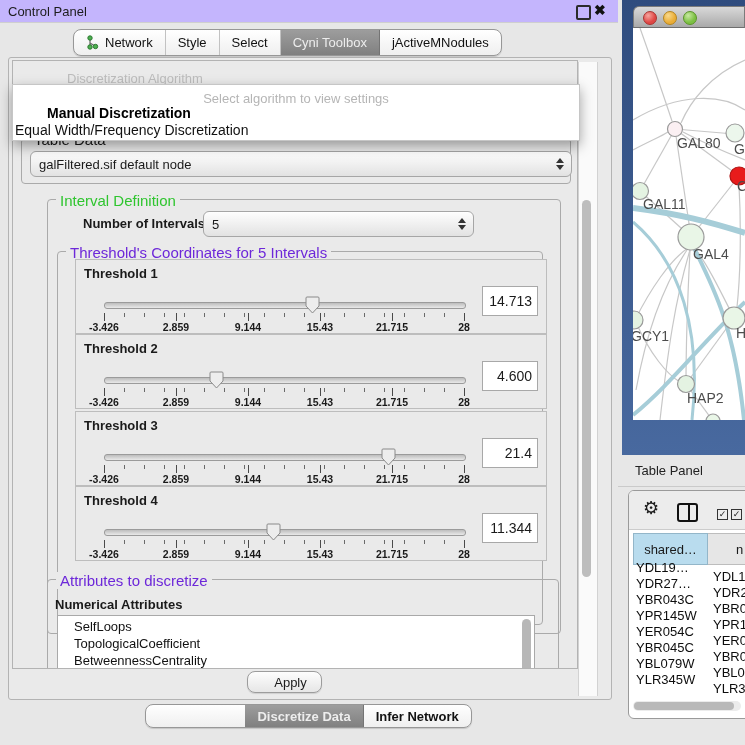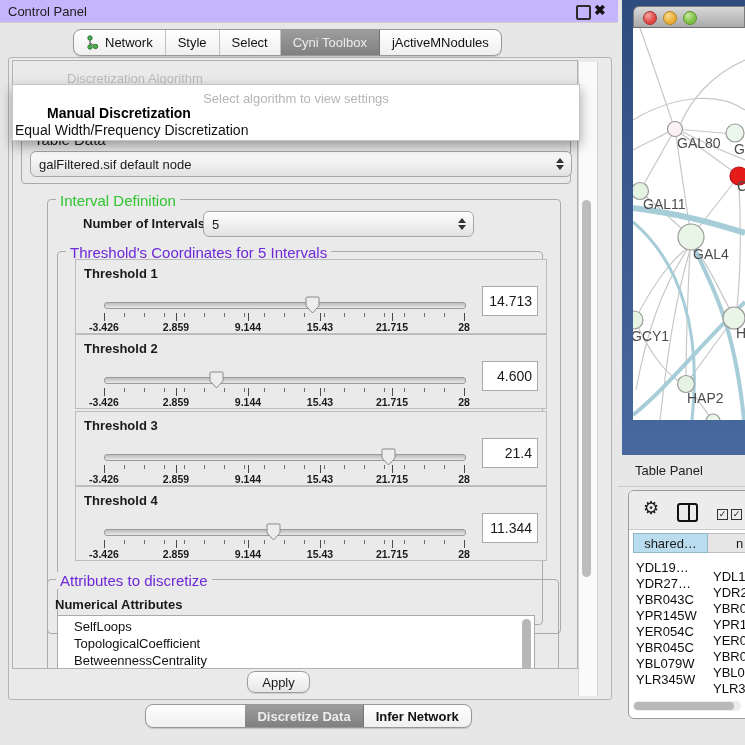--- a/index.html
+++ b/index.html
@@ -83,21 +83,21 @@
 
   #table-panel-header{left:618px;top:455px;width:127px;height:31px;background:#e7e7e7;border-bottom:1px solid #cacaca;}
   #table-panel-header span{position:absolute;left:17px;top:8px;font-size:13px;color:#222;}
   #table-widget{left:628px;top:490px;width:117px;height:227px;background:#ffffff;border:1px solid #9a9a9a;border-radius:6px 0 0 6px;overflow:hidden;}
   #table-toolbar{position:absolute;left:0;top:0;width:100%;height:38px;background:#ececec;border-bottom:1px solid #cccccc;}
   .gear{position:absolute;left:14px;top:8px;font-size:18px;color:#1c1c1c;line-height:18px;}
   .split-icon{position:absolute;left:48px;top:12px;width:17px;height:15px;border:2px solid #111;border-radius:3px;}
   .split-icon i{position:absolute;left:50%;top:0;width:2px;height:100%;background:#111;}
   .chk{position:absolute;top:18px;width:9px;height:9px;border:1.5px solid #333;font-size:9px;line-height:8px;color:#222;text-align:center;}
   .th-row{position:absolute;left:4px;top:42px;height:24px;}
-  .th-cell{position:absolute;top:0;height:20px;font-size:13px;display:flex;align-items:center;justify-content:center;box-sizing:border-box;}
+  .th-cell{position:absolute;top:0;height:32px;font-size:13px;display:flex;align-items:center;justify-content:center;box-sizing:border-box;}
   .tbl-row{position:absolute;left:4px;height:16px;font-size:13px;color:#0d0d0d;}
   .tbl-c1{position:absolute;left:3px;top:0;}
   .tbl-c2{position:absolute;left:80px;top:9px;}
   #tbl-hsb{position:absolute;left:4px;top:210px;width:108px;height:10px;background:#ececec;border-radius:5px;}
   #tbl-hsb i{position:absolute;left:1px;top:1px;width:100px;height:8px;background:#b9b9b9;border-radius:4px;}
 
   .net-tab-icon{display:inline-block;width:13px;height:15px;margin-right:6px;}
 </style>
 </head>
 <body>
@@ -265,21 +265,21 @@
       <span class="item" style="top:3px;">SelfLoops</span>
       <span class="item" style="top:20px;">TopologicalCoefficient</span>
       <span class="item" style="top:37px;">BetweennessCentrality</span>
       <span id="attr-vsb"></span>
     </div>
   </div>
 
   <div class="abs" id="main-sb-track"></div>
   <div class="abs" id="main-sb-thumb"></div>
 
-  <div class="push-btn" style="left:247px;top:671px;width:61px;height:20px;">Apply</div>
+  <div class="push-btn" style="left:247px;top:671px;width:61px;height:20px;padding-left:12px;">Apply</div>
 
   <div class="seg-group" style="left:145px;top:704px;height:22px;">
     <div class="seg" style="font-weight:bold;margin-top:38px;">
       <span>Impute Data</span>
     </div>
     <div class="seg sel" style="font-weight:bold;">
       <span>Discretize Data</span>
     </div>
     <div class="seg" style="font-weight:bold;">
       <span>Infer Network</span>

